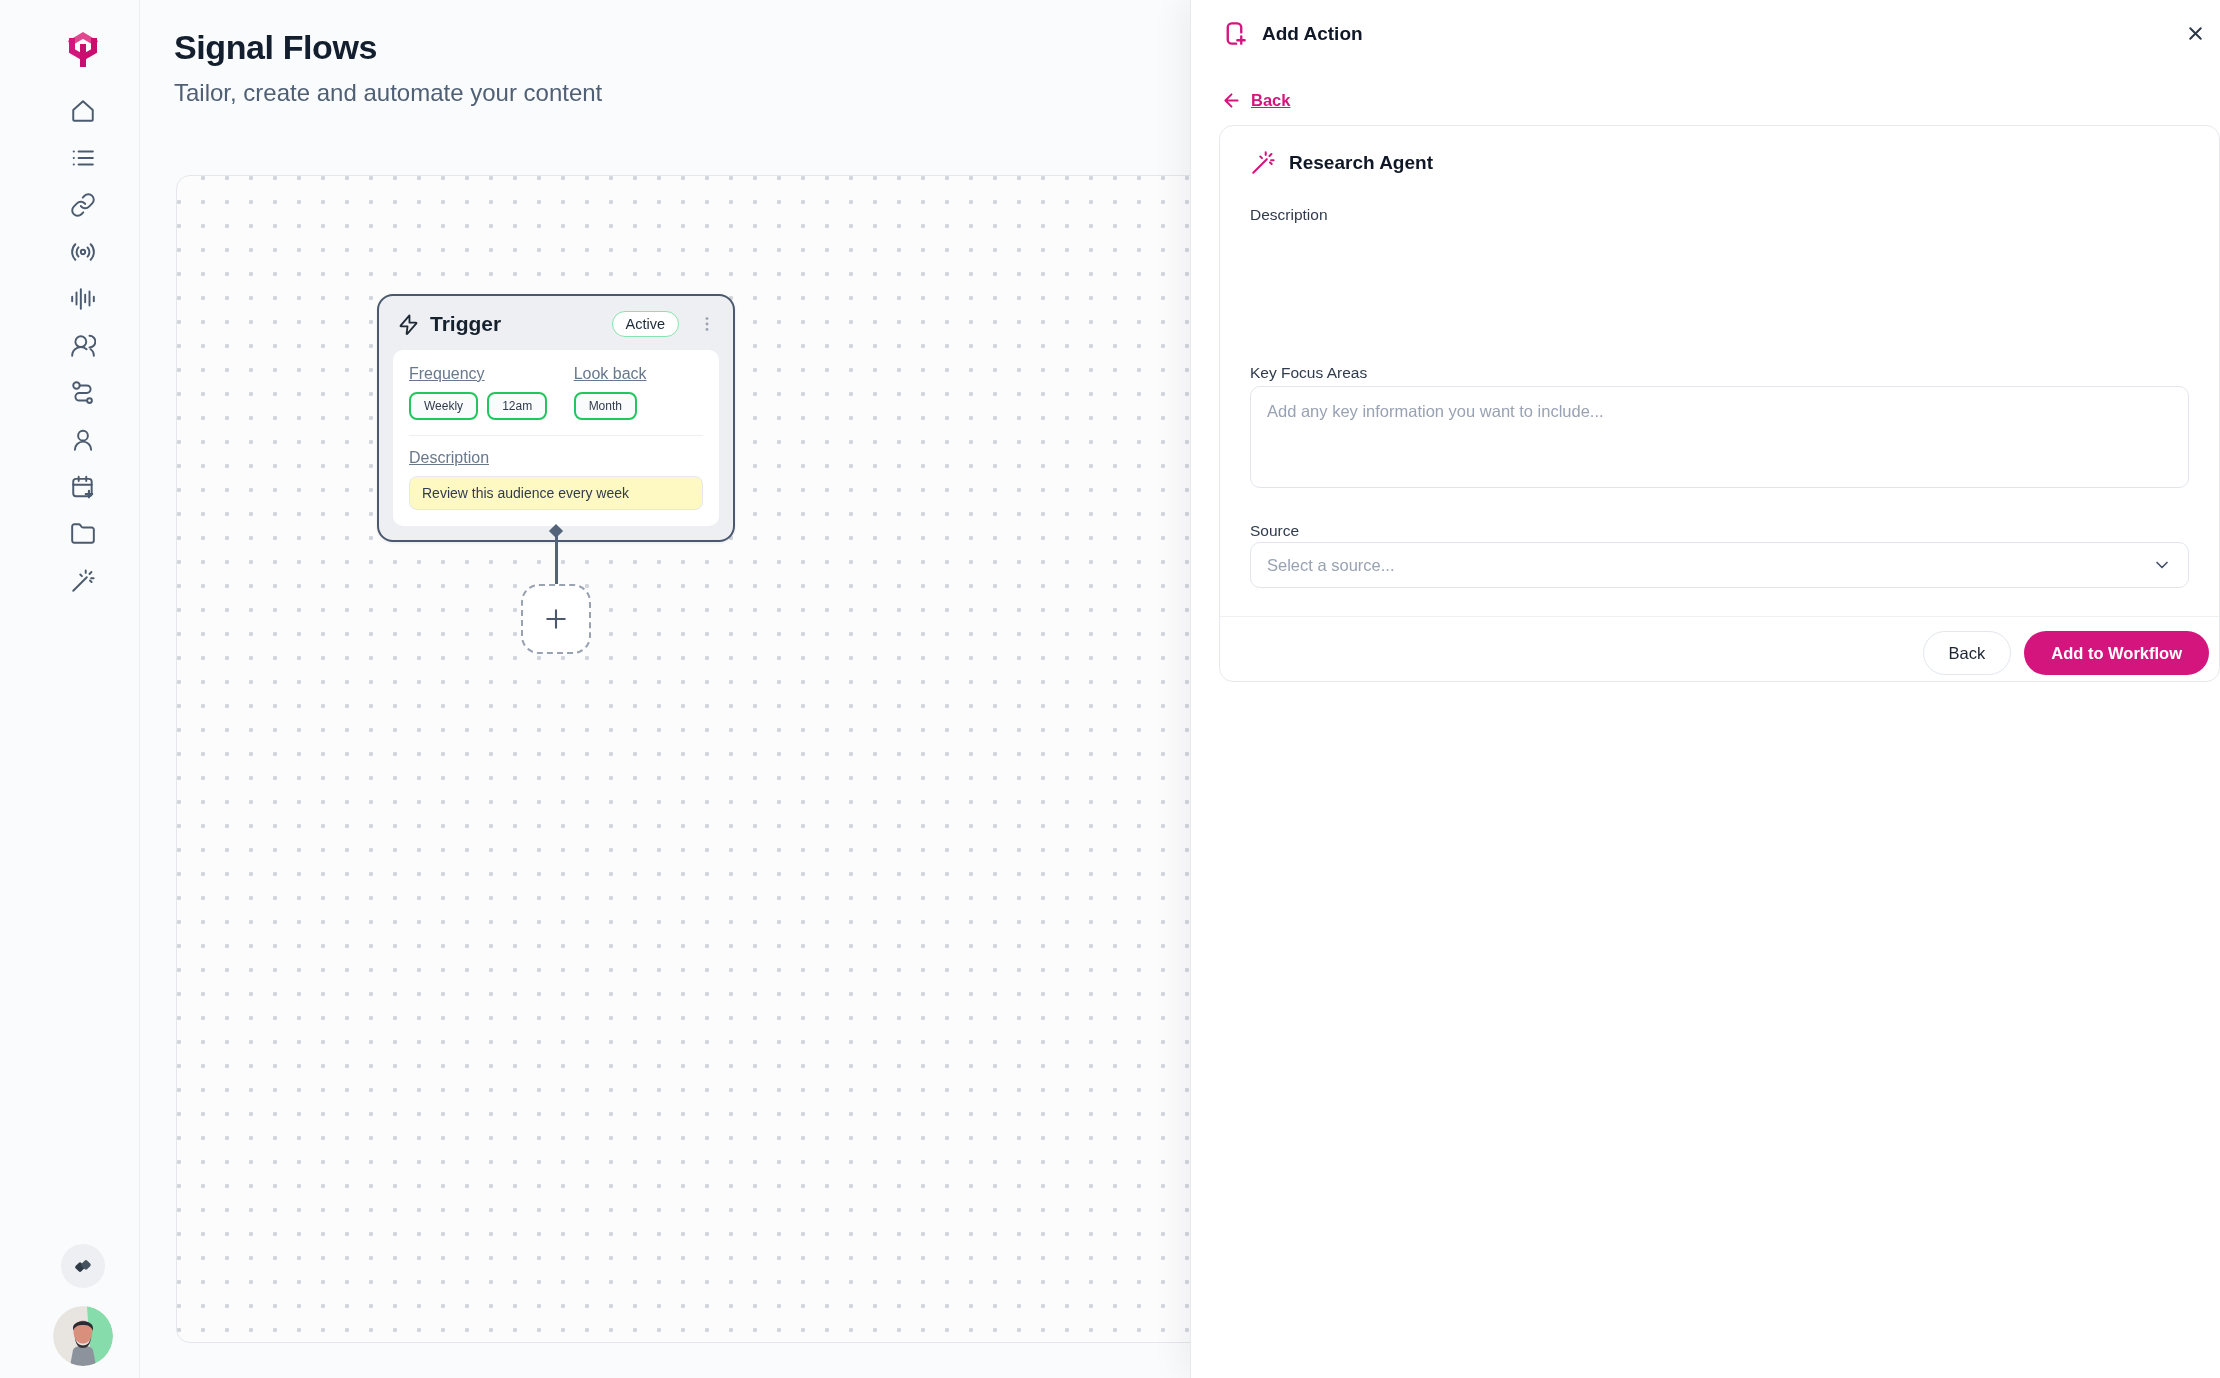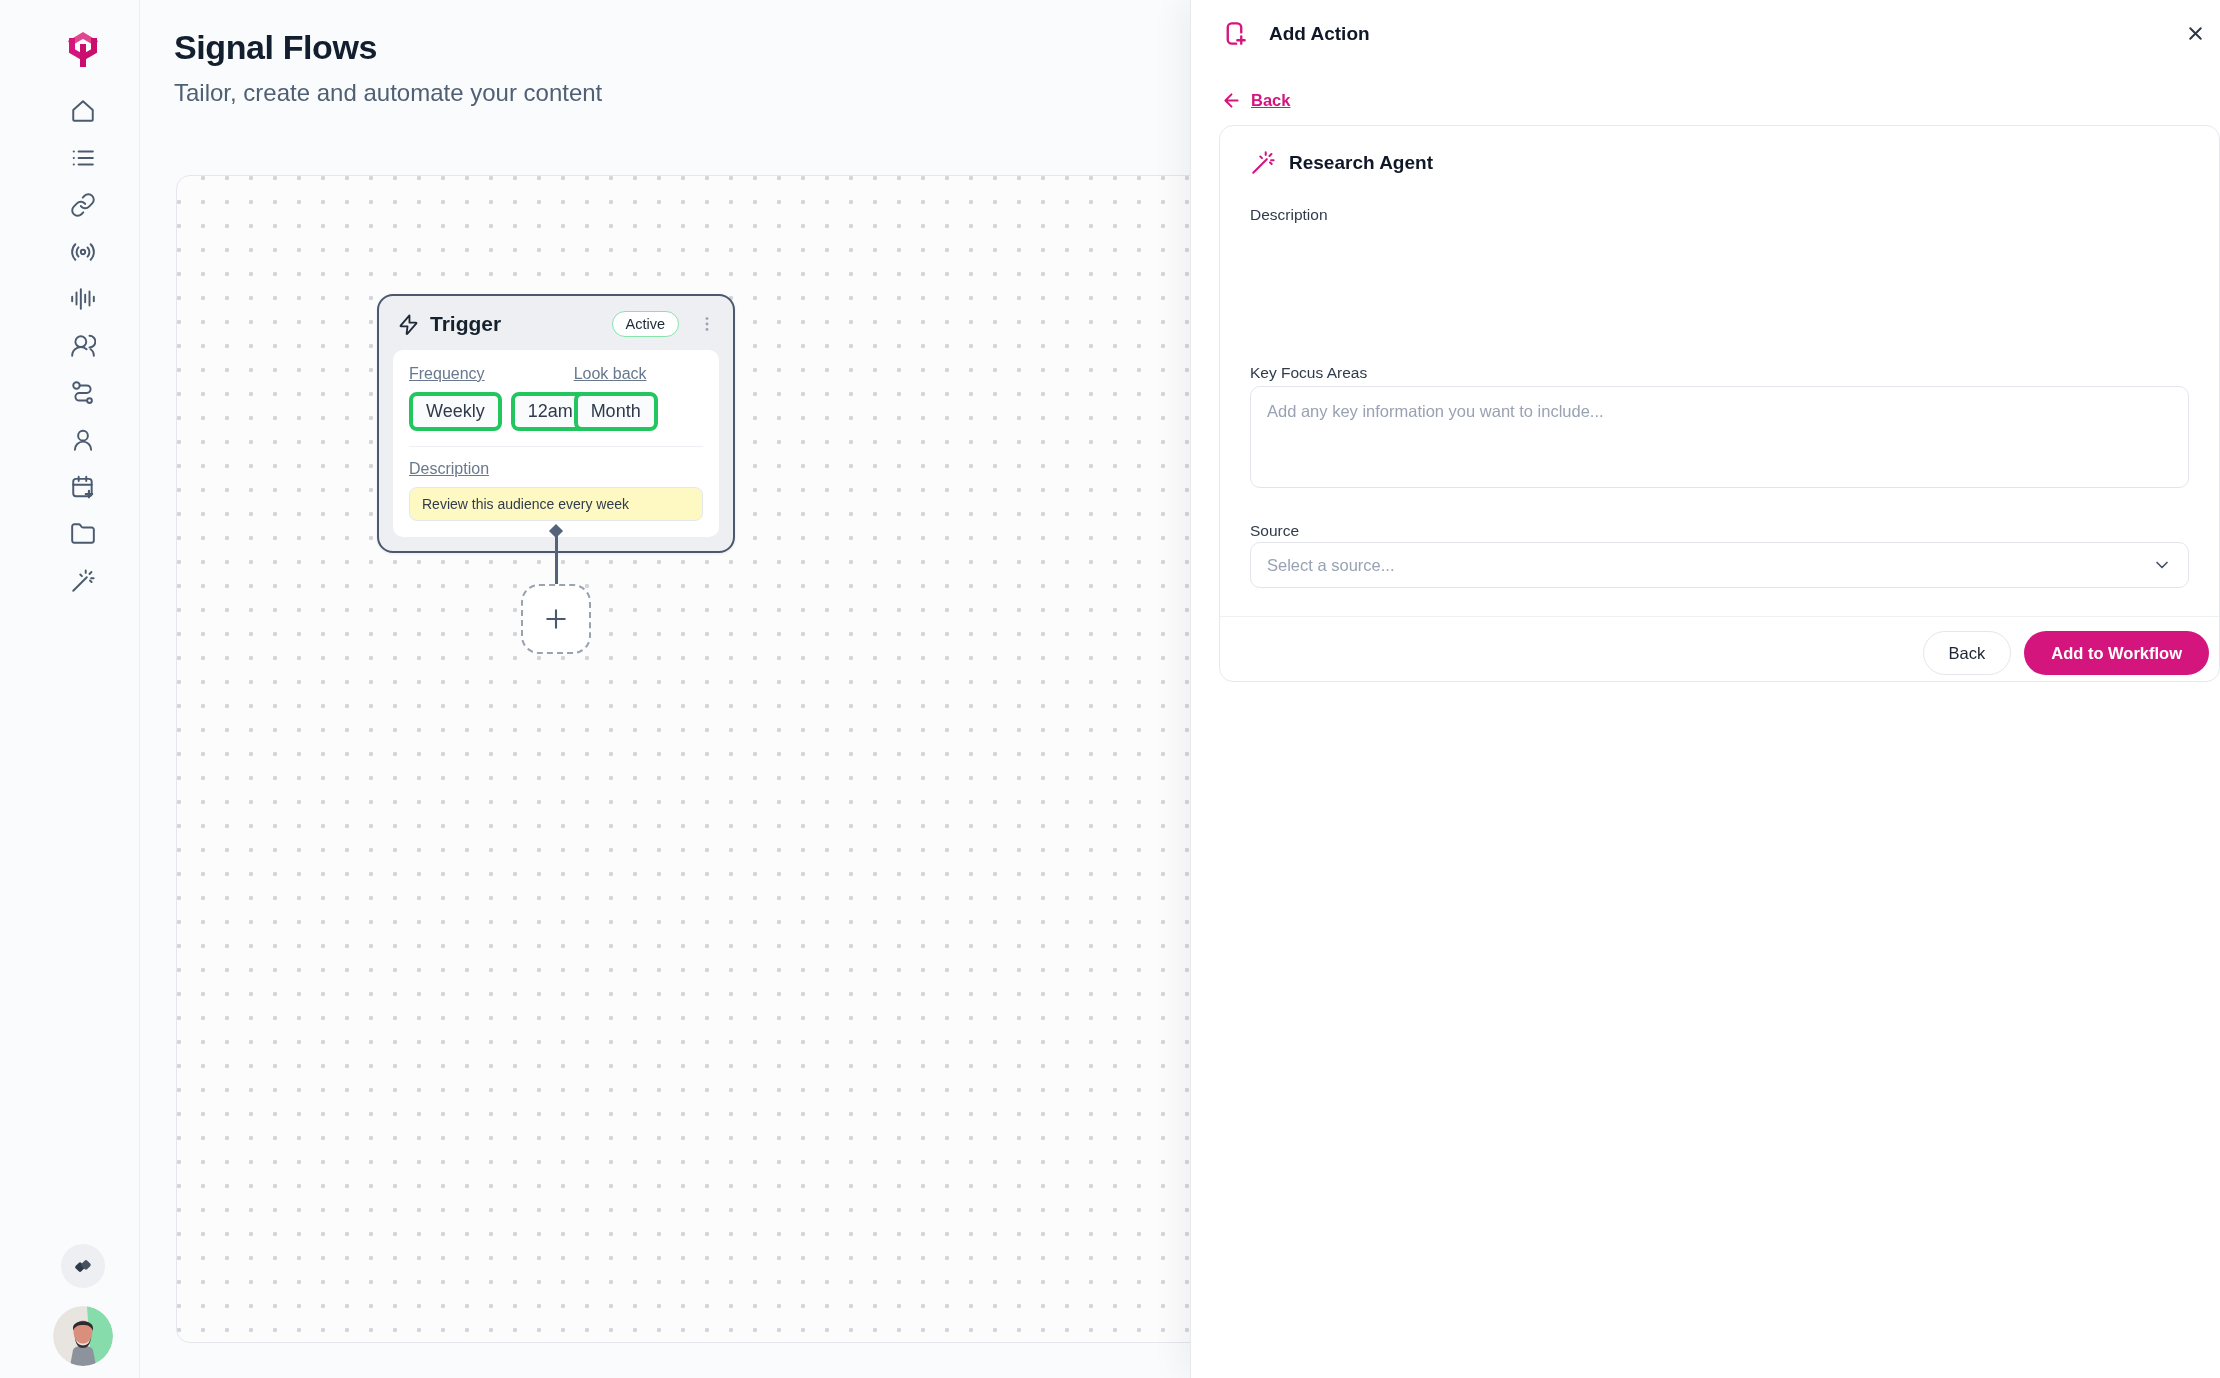--- a/index.html
+++ b/index.html
@@ -40,38 +40,38 @@
   .node-header { display:flex; align-items:center; gap:10px; padding:2px 2px 0 4px; }
   .node-title { font-size:21px; font-weight:700; color:#16212e; }
   .badge-active { margin-left:auto; background:#fff; border:1.5px solid #86e5ac; border-radius:999px;
     padding:4px 13px; font-size:14.5px; color:#1c2b3a; }
   .dots-menu { margin-left:8px; cursor:pointer; display:flex; align-items:center; }
   .node-body { margin-top:13px; background:#fff; border-radius:10px; padding:15px 16px 16px; }
   .node-row { display:flex; }
   .node-col1 { width:56%; }
   .node-label { font-size:16px; color:#68788d;text-decoration:underline; }
   .chip-row { display:flex; gap:9px; margin-top:9px; }
-  .chip { background:#fafbfc; border:4px solid #22c55e; border-radius:8px; padding:5px 13px;
-    font-size:18px; color:#2f3b4c; white-space:nowrap; }
+  .chip { background:#fafbfc; border:2px solid #22c55e; border-radius:8px; padding:5px 13px;
+    font-size:12px; color:#2f3b4c; white-space:nowrap; }
   .node-divider { border:0; border-top:1px solid #eceff3; margin:15px 0 13px; }
   .node-input { margin-top:9px; background:#fef9c3; border:1px solid #e4e8ed; border-radius:8px;
     padding:8px 12px; font-size:14px; color:#303c4e; cursor:text; }
 
   .connector-line { position:absolute; left:378px; top:355px; width:2.5px; height:54px; background:#55637a; }
   .connector-diamond { position:absolute; left:374px; top:350px; width:10px; height:10px;
     background:#55637a; transform:rotate(45deg); }
   .add-node-btn { position:absolute; left:344px; top:408px; width:70px; height:70px;
     background:#fff; border:2px dashed #98a2b1; border-radius:18px;
     display:flex; align-items:center; justify-content:center; cursor:pointer; }
 
   
   .panel { position:absolute; right:0; top:0; width:1056px; height:100%;
     background:#ffffff; border-left:1px solid #e9eaee; box-shadow:-10px 0 30px rgba(15,23,42,.05); z-index:10; }
   .panel-gutter { position:absolute; right:0; top:0; width:24px; height:100%; background:#f6f8fa; }
-  .panel-header { position:absolute; left:30px; top:20px; right:40px; display:flex; align-items:center; gap:21px; }
+  .panel-header { position:absolute; left:30px; top:20px; right:40px; display:flex; align-items:center; gap:14px; }
   .panel-title { font-size:19px; font-weight:700; color:#101828; }
   .close-btn { margin-left:auto; cursor:pointer; display:flex; color:#2c3747; }
   .back-row { position:absolute; left:30px; top:90px; display:flex; align-items:center; gap:9px; cursor:pointer; }
   .back-link { font-size:16.5px; font-weight:700; color:#d4157e; text-decoration:underline; }
 
   .agent-card { position:absolute; left:28px; top:125px; right:26px; height:557px;
     border:1px solid #e7e9ee; border-radius:14px; background:#fff; }
   .agent-row { position:absolute; left:30px; top:24px; display:flex; align-items:center; gap:13px; }
   .agent-name { font-size:19px; font-weight:700; color:#101828; }
   .field-label { position:absolute; left:30px; font-size:15.5px; color:#2f3b4c; }

